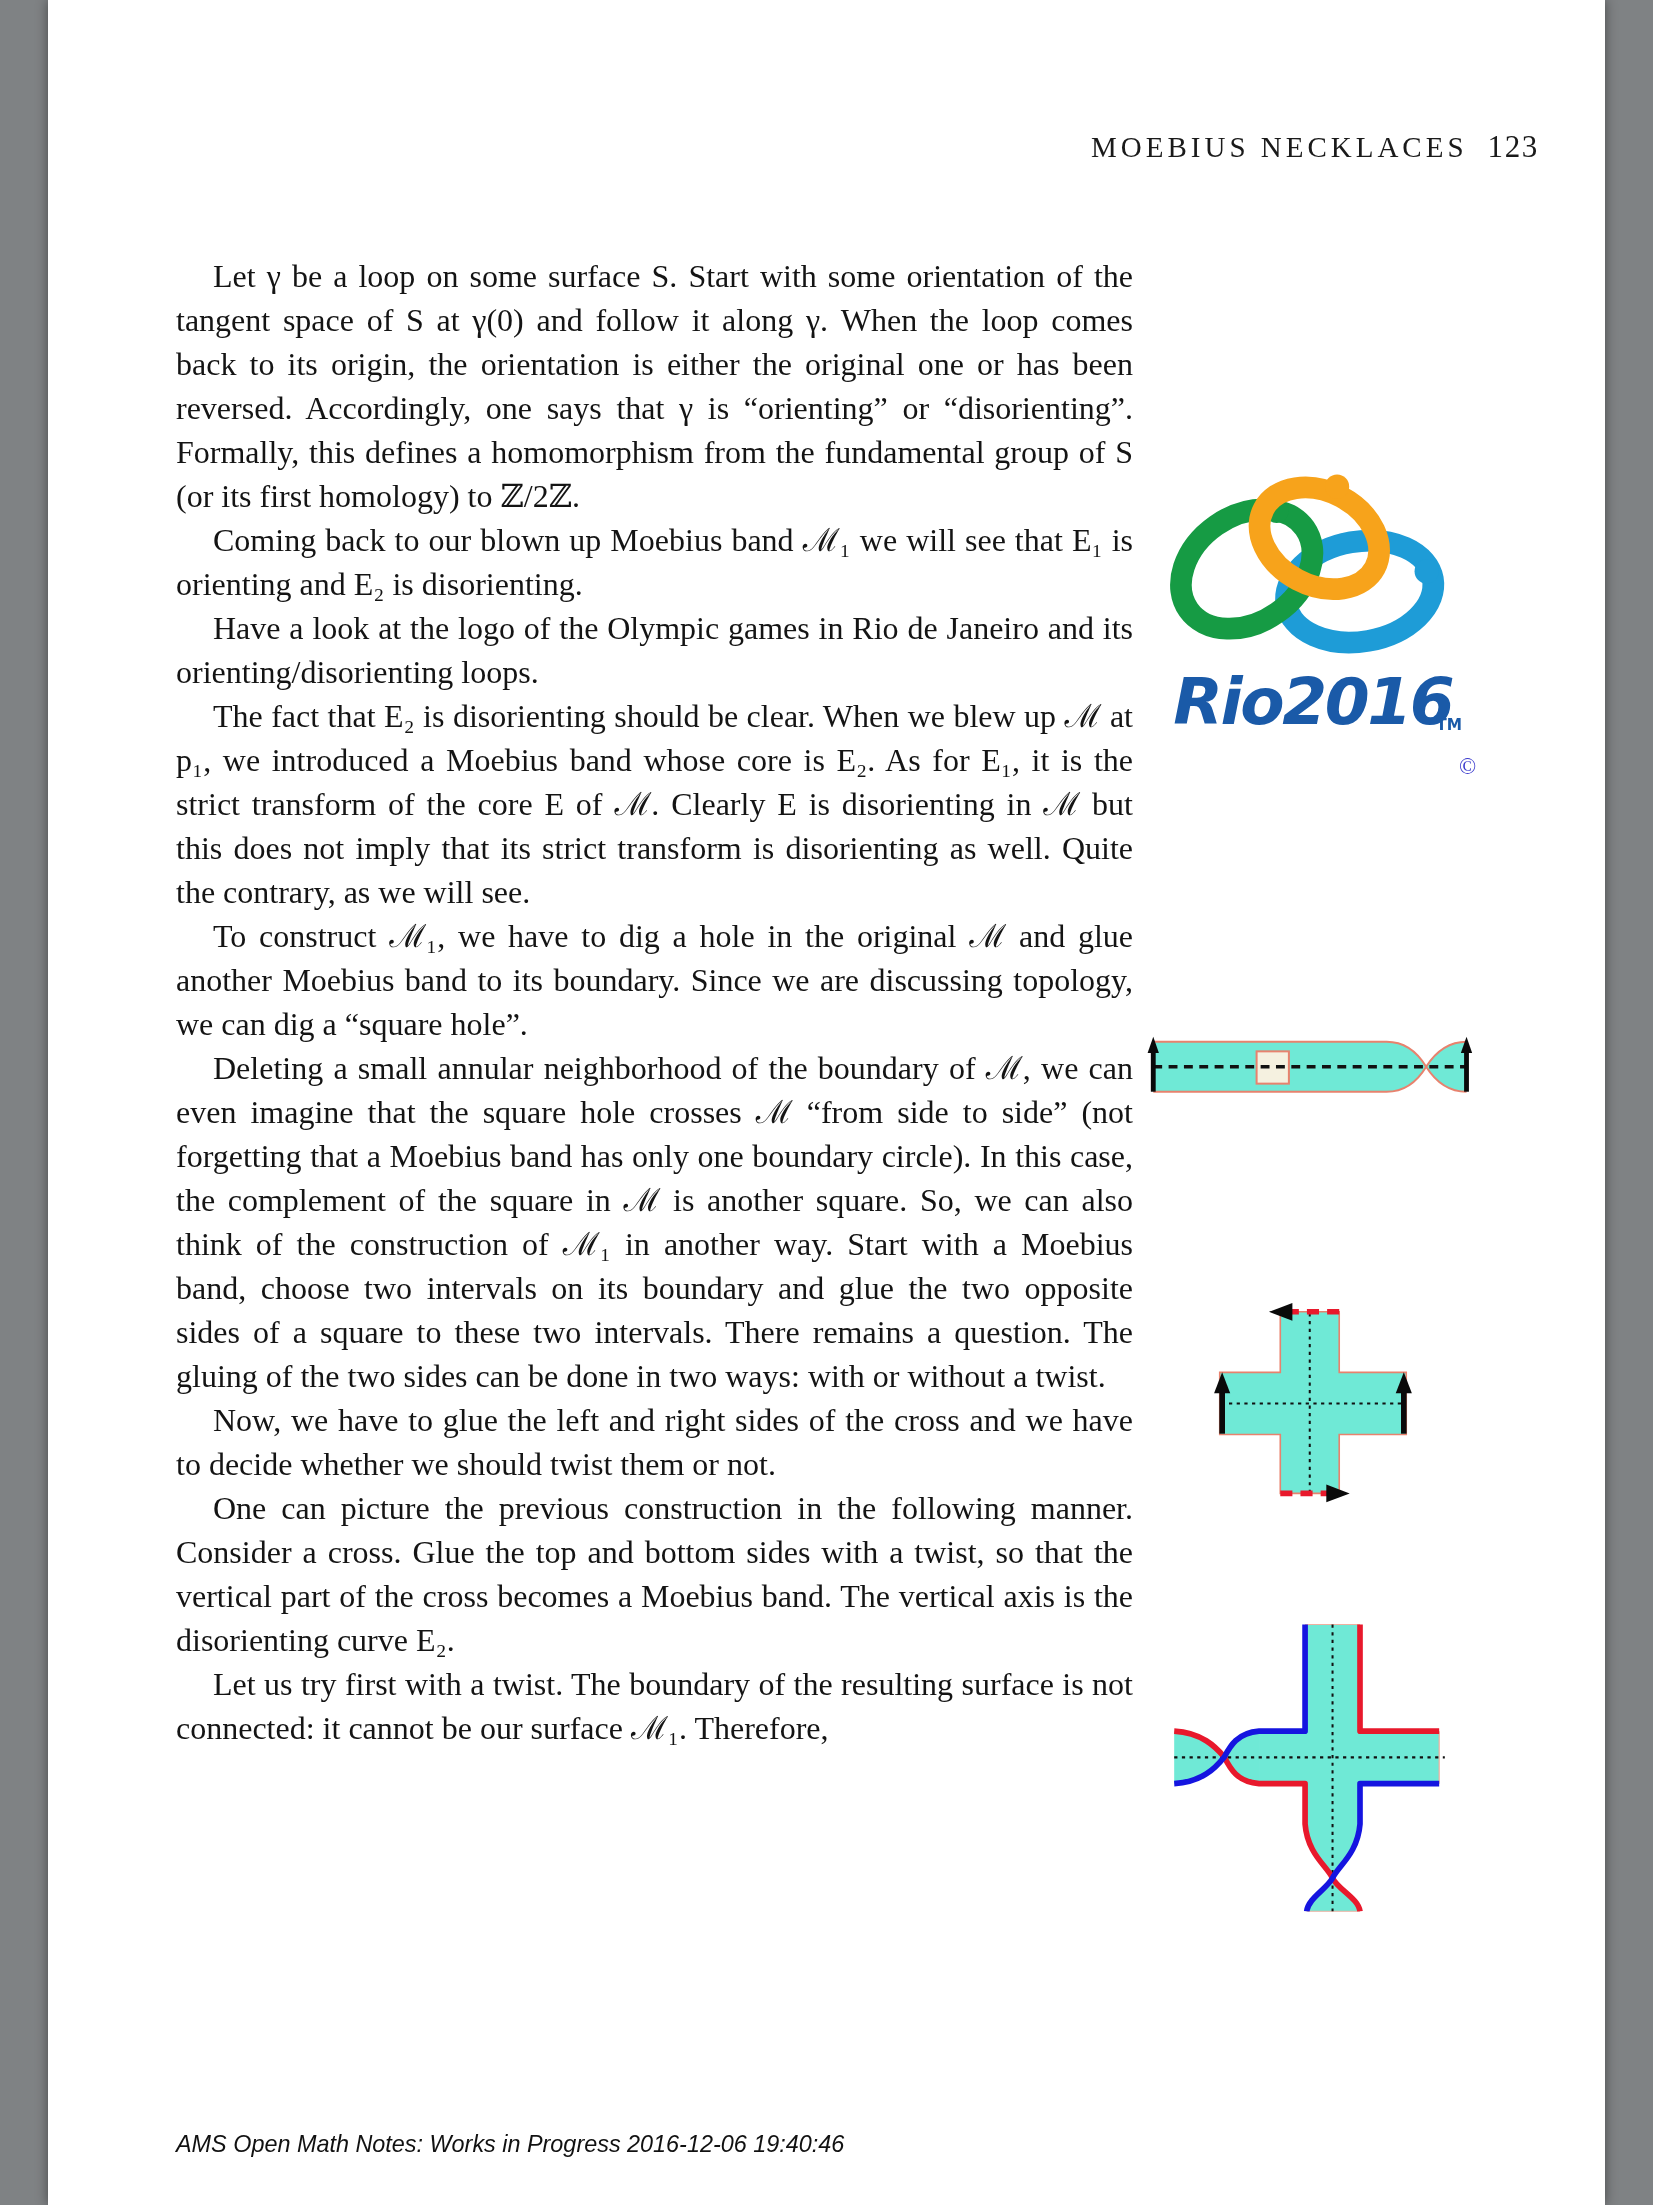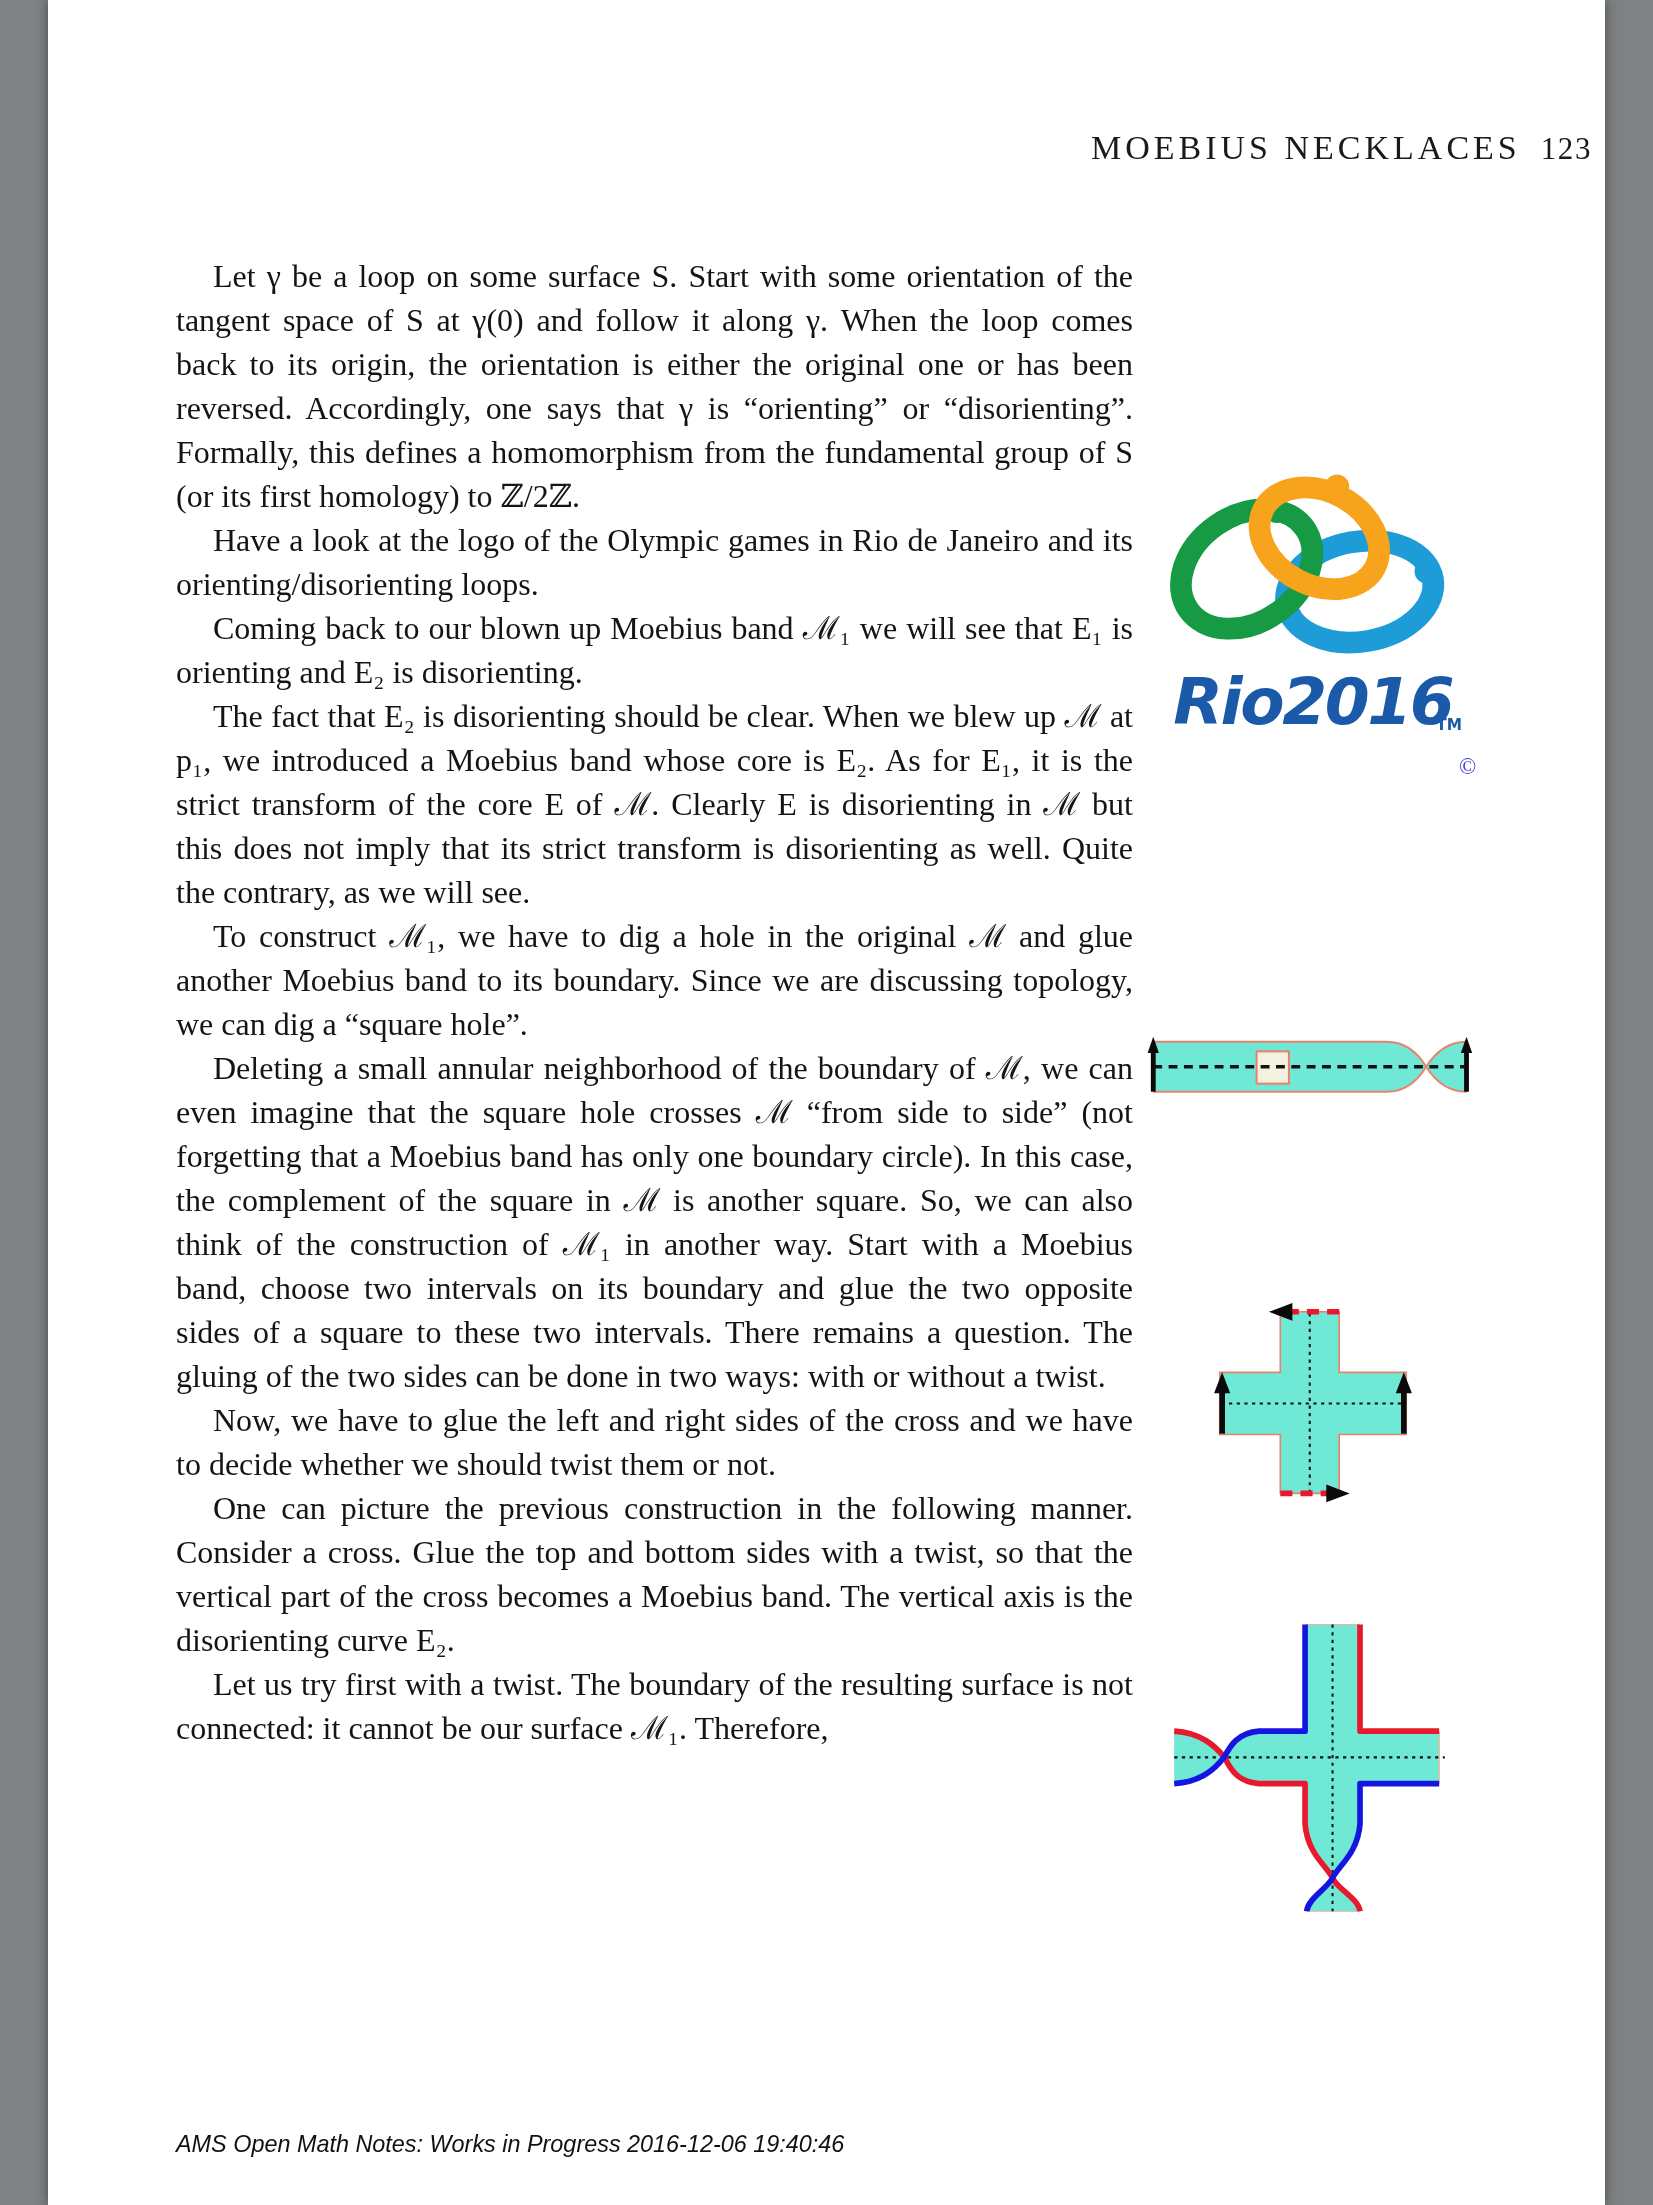--- a/index.html
+++ b/index.html
@@ -1,42 +1,42 @@
 <!DOCTYPE html>
 <html style="font-size:13px"><head>
 <meta charset="utf-8">
 <style>
   html,body{margin:0;padding:0;width:1653px;height:2205px;overflow:hidden;}
   body{background:#7F8284;position:relative;font-family:"Liberation Serif","DejaVu Serif",serif;}
   .page{position:absolute;left:48px;top:0;bottom:0;right:48px;background:#FFFFFF;
         box-shadow:0 0 11.3px rgba(0,0,0,0.45);}
   .running-head{position:absolute;left:1043px;top:129px;white-space:nowrap;color:#1a1a1a;}
-  .running-title{font-size:34px;letter-spacing:4px;}
+  .running-title{font-size:29px;letter-spacing:4px;}
   .page-number{font-size:31px;margin-left:20px;letter-spacing:1.6px;}
   .textcol{position:absolute;left:128px;top:254px;width:957px;font-size:32px;line-height:44px;color:#141414;}
   .textcol p{margin:0;text-indent:37px;text-align:justify;hyphens:none;}
   .figure{position:absolute;}
   .footer{position:absolute;left:128px;top:2131px;font-family:"Liberation Sans","DejaVu Sans",sans-serif;
           font-size:23.4px;color:#111;white-space:nowrap;font-style:italic;}
   .wordmark{font-family:"DejaVu Sans","Liberation Sans",sans-serif;font-weight:bold;font-style:italic;letter-spacing:-3px;}
   .tmmark{font-family:"DejaVu Sans","Liberation Sans",sans-serif;font-weight:bold;}
 </style>
 </head>
 <body>
 
 <div class="page">
 
   <div class="running-head">
     <span class="running-title">MOEBIUS NECKLACES</span><span class="page-number">123</span>
   </div>
 
   <div class="textcol">
       <p>Let γ be a loop on some surface S. Start with some orientation of the tangent space of S at γ(0) and follow it along γ. When the loop comes back to its origin, the orientation is either the original one or has been reversed. Accordingly, one says that γ is “orienting” or “disorienting”. Formally, this defines a homomorphism from the fundamental group of S (or its first homology) to ℤ/2ℤ.</p>
+      <p>Coming back to our blown up Moebius band ℳ₁ we will see that E₁ is orienting and E₂ is disorienting.</p>
       <p>Have a look at the logo of the Olympic games in Rio de Janeiro and its orienting/disorienting loops.</p>
-      <p>Coming back to our blown up Moebius band ℳ₁ we will see that E₁ is orienting and E₂ is disorienting.</p>
       <p>The fact that E₂ is disorienting should be clear. When we blew up ℳ at p₁, we introduced a Moebius band whose core is E₂. As for E₁, it is the strict transform of the core E of ℳ. Clearly E is disorienting in ℳ but this does not imply that its strict transform is disorienting as well. Quite the contrary, as we will see.</p>
       <p>To construct ℳ₁, we have to dig a hole in the original ℳ and glue another Moebius band to its boundary. Since we are discussing topology, we can dig a “square hole”.</p>
       <p>Deleting a small annular neighborhood of the boundary of ℳ, we can even imagine that the square hole crosses ℳ “from side to side” (not forgetting that a Moebius band has only one boundary circle). In this case, the complement of the square in ℳ is another square. So, we can also think of the construction of ℳ₁ in another way. Start with a Moebius band, choose two intervals on its boundary and glue the two opposite sides of a square to these two intervals. There remains a question. The gluing of the two sides can be done in two ways: with or without a twist.</p>
       <p>Now, we have to glue the left and right sides of the cross and we have to decide whether we should twist them or not.</p>
       <p>One can picture the previous construction in the following manner. Consider a cross. Glue the top and bottom sides with a twist, so that the vertical part of the cross becomes a Moebius band. The vertical axis is the disorienting curve E₂.</p>
       <p>Let us try first with a twist. The boundary of the resulting surface is not connected: it cannot be our surface ℳ₁. Therefore,</p>
     </div>
 
   <svg class="figure" style="left:1122px;top:464px" width="339" height="323" viewBox="0 0 420 400">
     <g>

